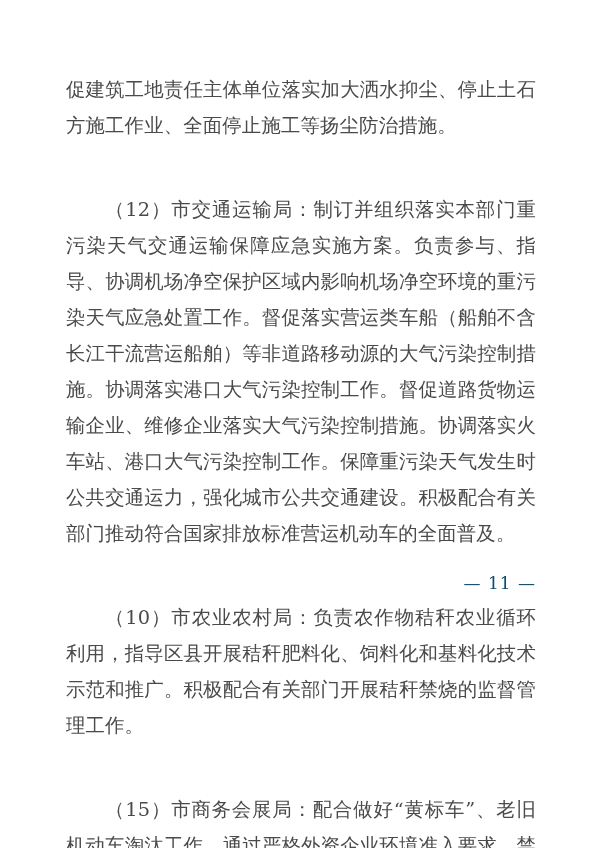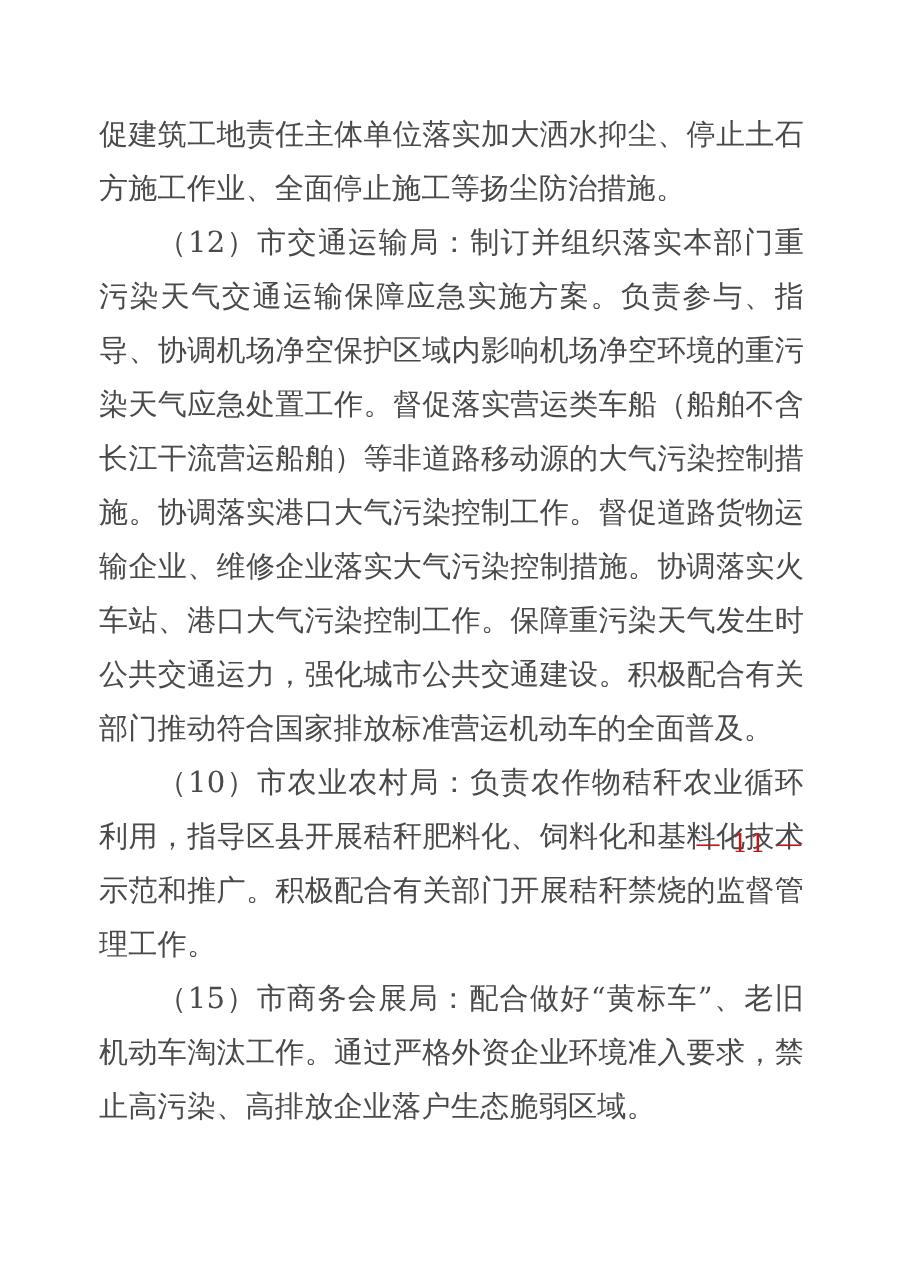--- a/index.html
+++ b/index.html
@@ -34,28 +34,29 @@
     color: #4a4a4a;
     text-align: justify;
     text-justify: inter-character;
     letter-spacing: 0.15px;
     font-family: "DejaVu Serif", "Liberation Serif", serif;
     word-break: break-all;
     text-indent: 0;
   }
   .para.indent {
     text-indent: 39px;
+    margin-top: 48px;
   }
   .page-number {
     position: absolute;
     right: 64px;
-    bottom: 100px;
+    bottom: 80px;
     font-size: 17px;
     line-height: 20px;
-    color: #b91c1c;
+    color: #0c4a6e;
     letter-spacing: 1px;
     font-family: "DejaVu Serif", "Liberation Serif", serif;
     white-space: nowrap;
   }
 </style>
 </head>
 <body>
 
 <div class="page">
 

